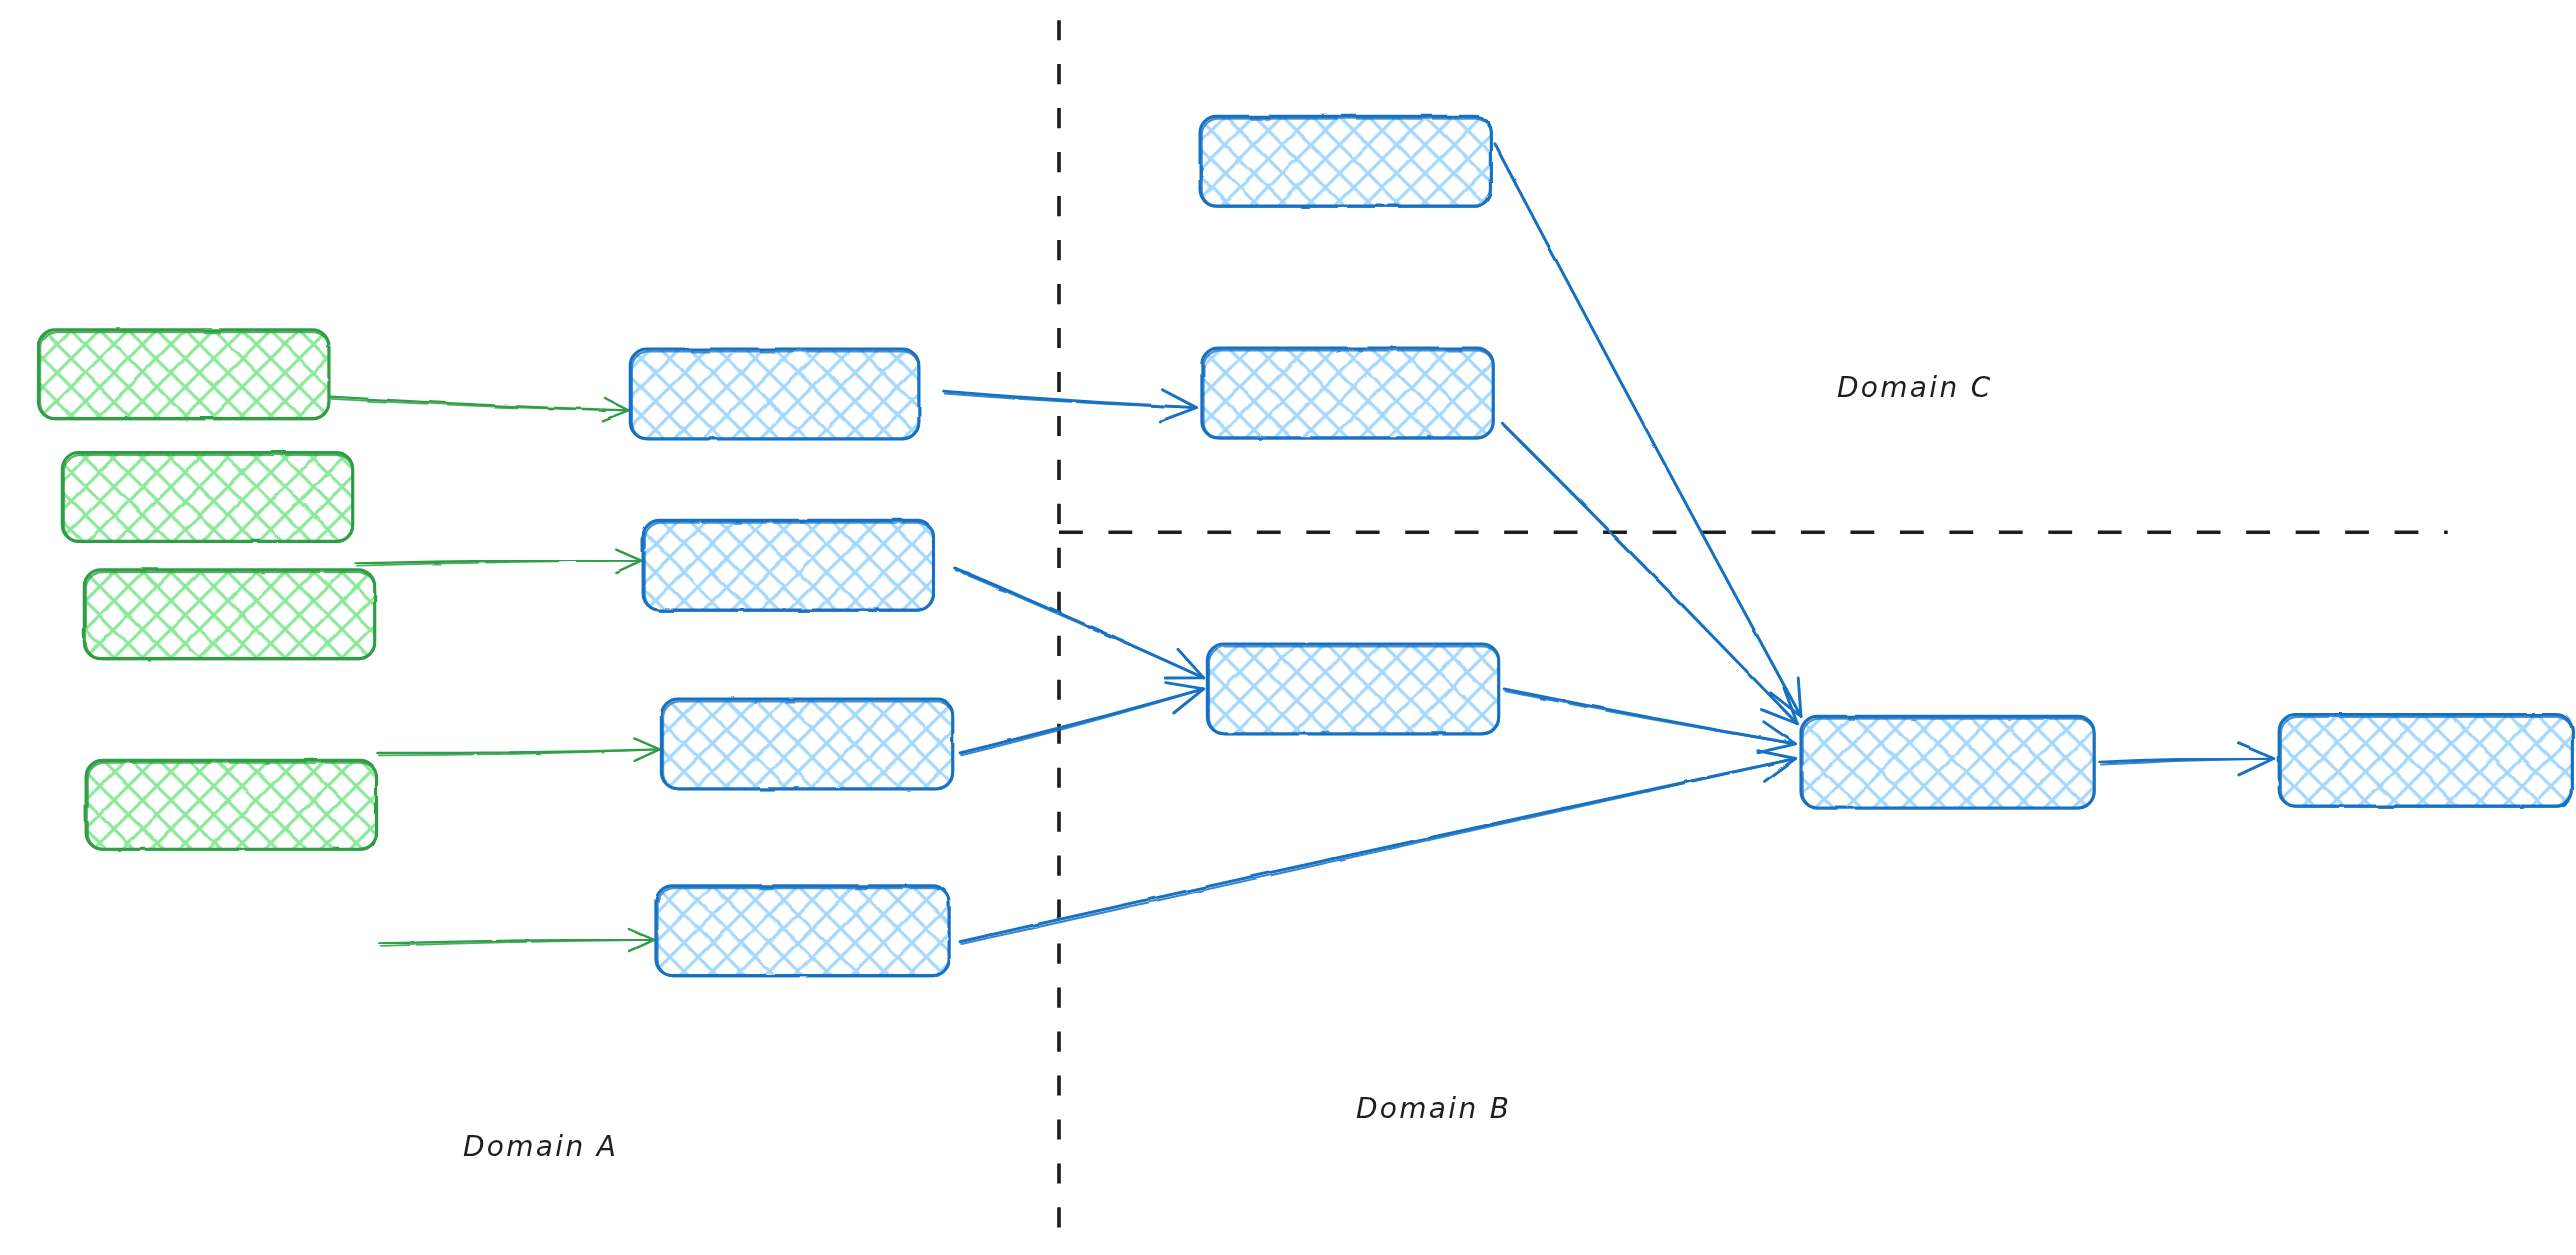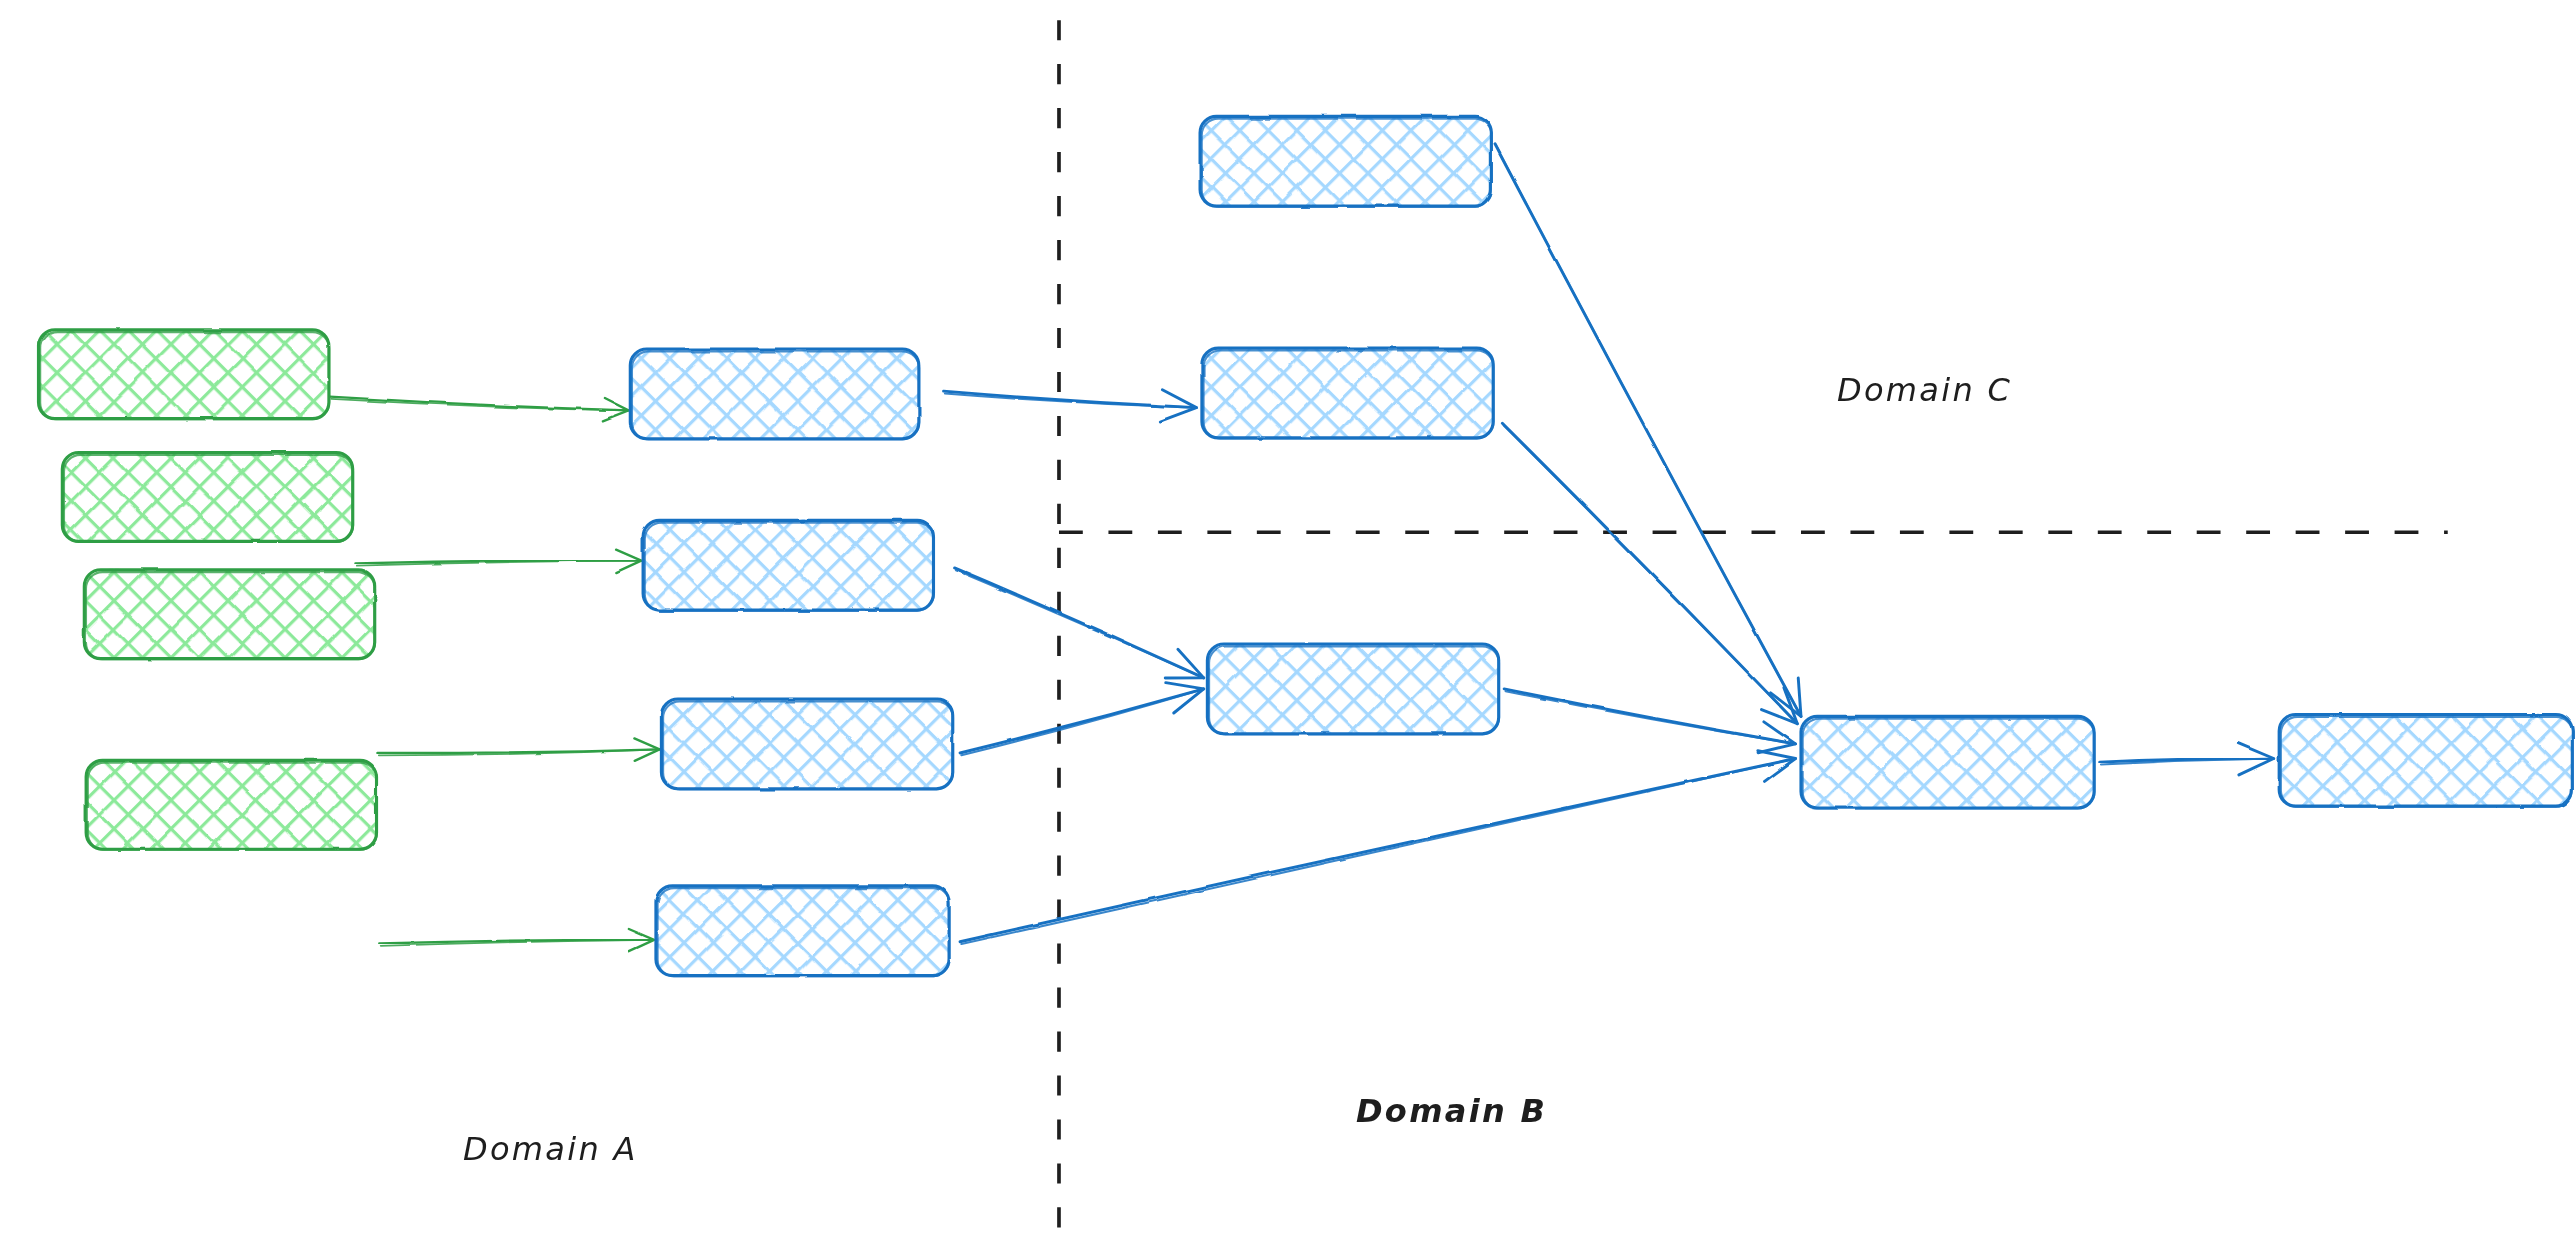--- a/index.html
+++ b/index.html
@@ -24,21 +24,21 @@
     position: absolute;
     top: 0;
     left: 0;
     width: 2576px;
     height: 1255px;
     display: block;
   }
   .domain-label {
     position: absolute;
     font-family: "DejaVu Sans", sans-serif;
-    font-size: 32px;
+    font-size: 28px;
     font-style: italic;
     letter-spacing: 2.3px;
     color: #1e1e1e;
     white-space: nowrap;
     user-select: none;
   }
 </style>
 </head>
 <body>
 
@@ -194,18 +194,18 @@
         <g>
           <rect x="2488" y="780" width="320" height="100" rx="18" ry="18" fill="url(#hatch-blue)" stroke="none" filter="url(#sketchy2)"></rect>
           <rect x="2488" y="780" width="320" height="100" rx="18" ry="18" fill="none" stroke="#1971c2" stroke-width="3.4" stroke-linejoin="round" filter="url(#sketchy)"></rect>
           <rect x="2489.8" y="782.6" width="318.5" height="98" rx="18" ry="18" fill="none" stroke="#1971c2" stroke-width="2.4" opacity="0.78" stroke-linejoin="round" filter="url(#sketchy)"></rect>
         </g>
       </g>
   </svg>
 
   <div class="domain-label" id="label-domain-a" style="left: 463px; top: 1086px; margin-top: 44px;">Domain A</div>
 
-  <div class="domain-label" id="label-domain-b" style="left: 1356px; top: 1092px; font-weight: bold;">Domain B</div>
+  <div class="domain-label" id="label-domain-b" style="left: 1356px; top: 1092px;">Domain B</div>
 
   <div class="domain-label" id="label-domain-c" style="left: 1837px; top: 371px;">Domain C</div>
 
 </div>
 
 
 </body></html>

